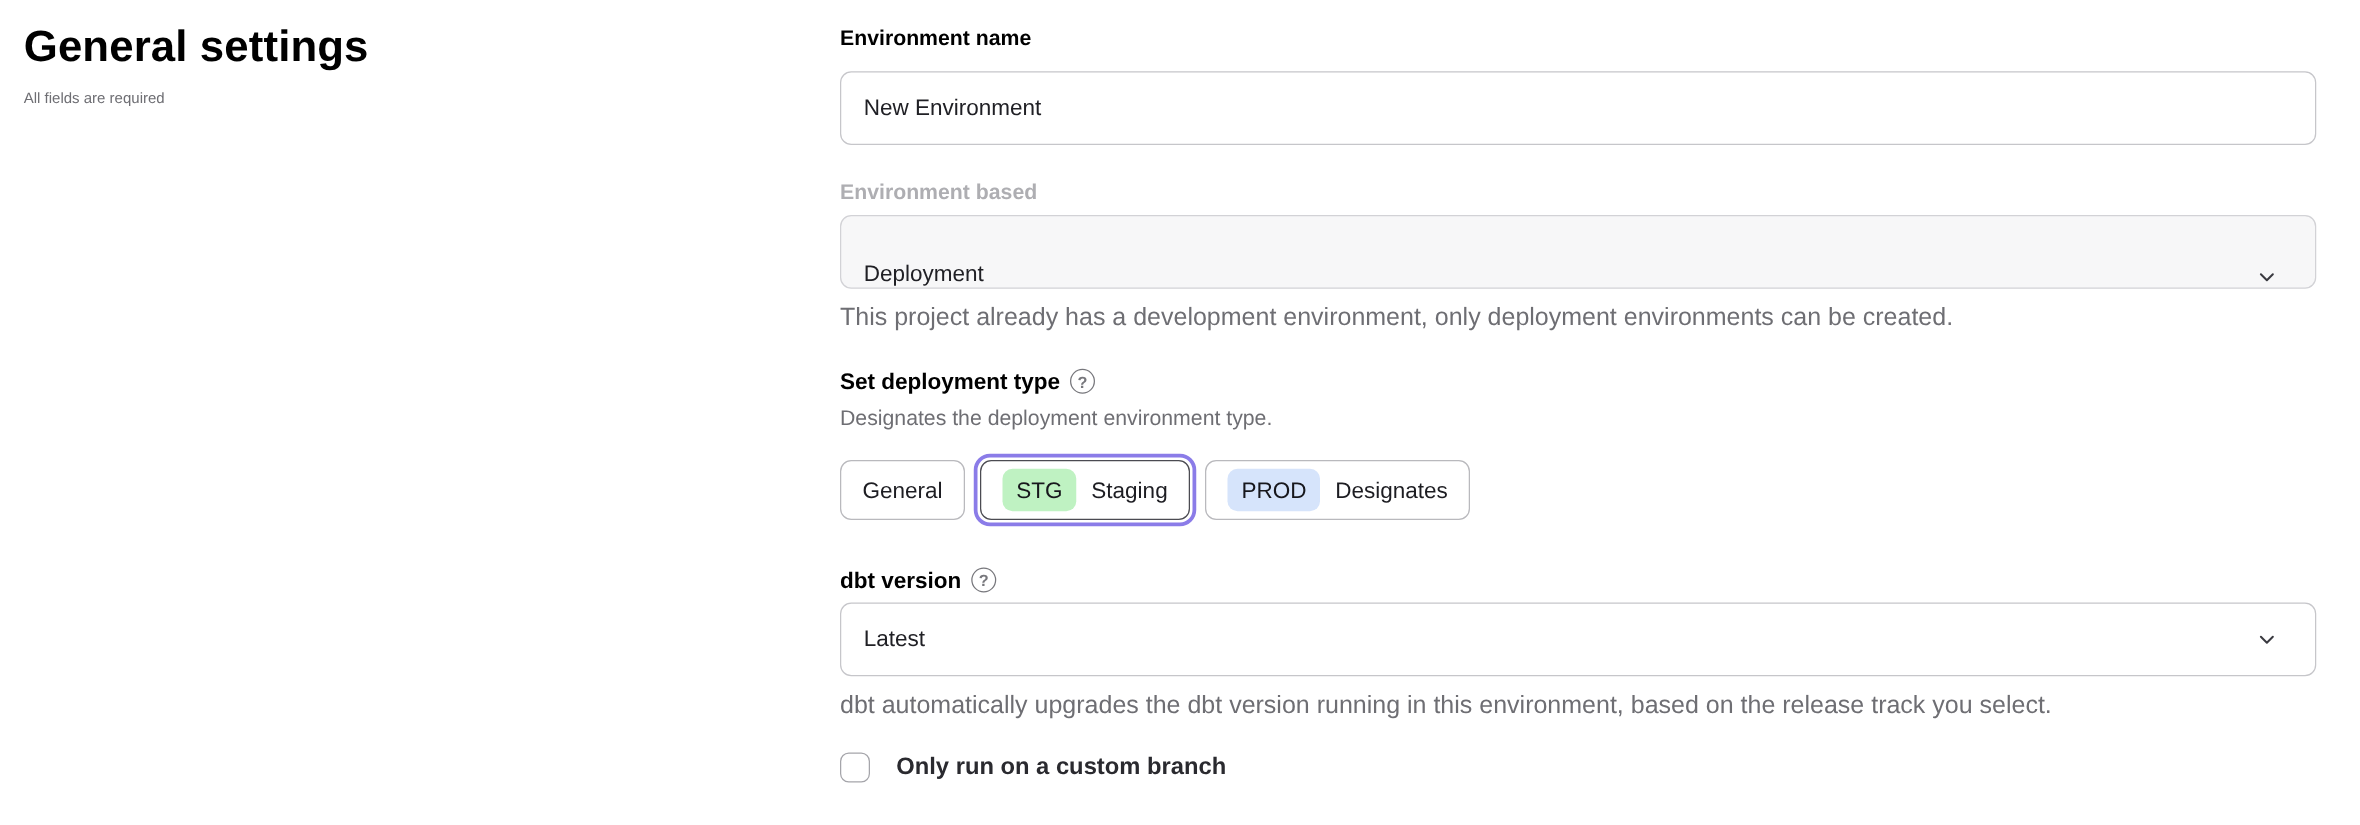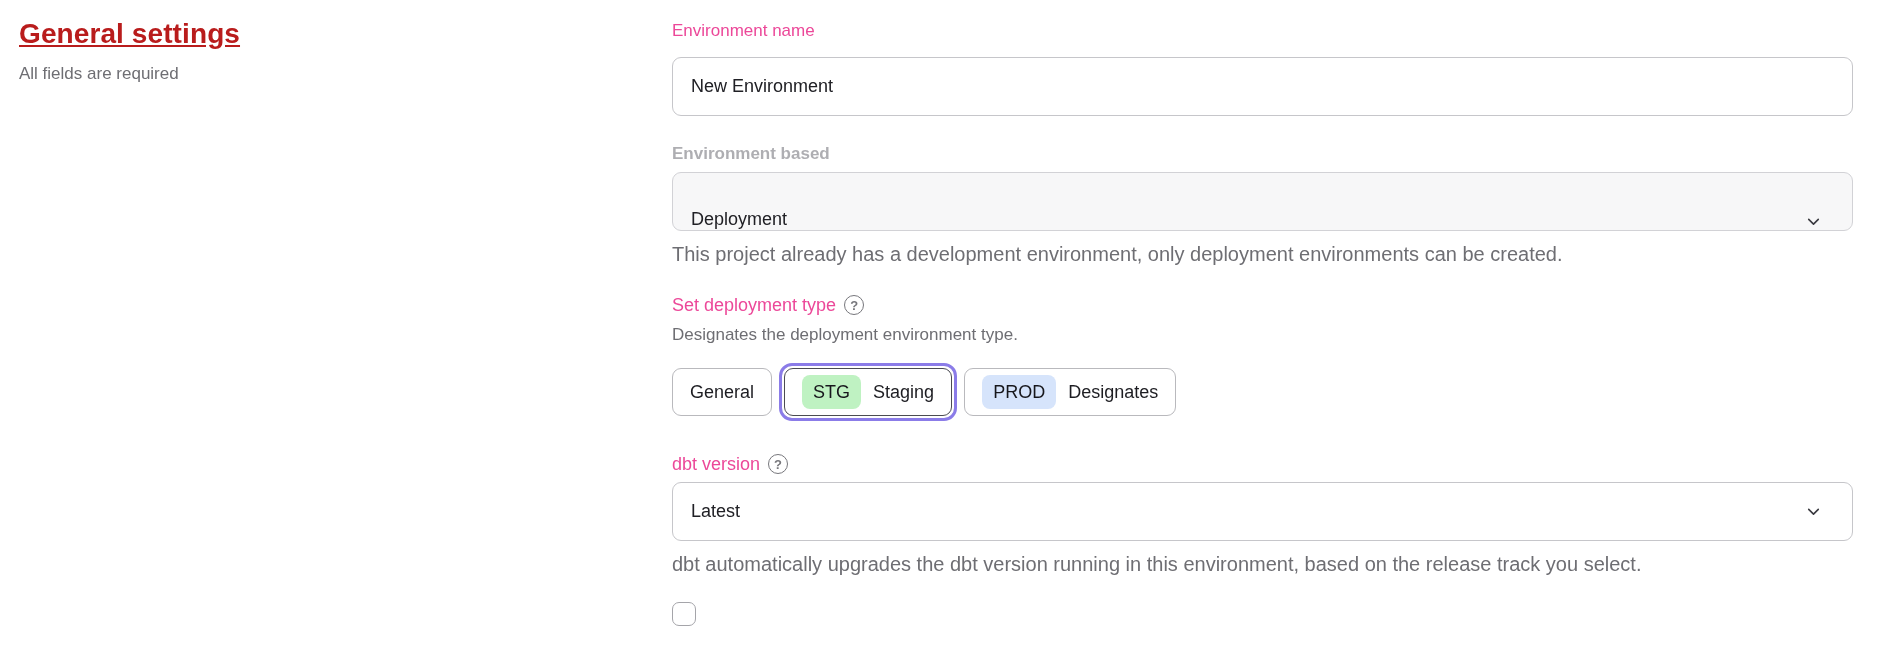--- a/index.html
+++ b/index.html
@@ -18,44 +18,43 @@
     height: 660px;
   }
 
   
   .left-col {
     width: 672px;
     padding: 17px 40px 0 19px;
     flex-shrink: 0;
   }
   .page-title {
-    font-size: 28px;
+    font-size: 35px;
     font-weight: 700;
     letter-spacing: 0.1px;
-    color: #b91c1c;
+    color: #000000;
     line-height: 1.2;
-    text-decoration: underline;
   }
   .page-subtitle {
     margin-top: 12px;
-    font-size: 17px;
+    font-size: 12px;
     color: #6e6e73;
     line-height: 1.3;
   }
 
   
   .form-col {
     width: 1181px;
     padding-top: 21px;
     flex-shrink: 0;
   }
   .field-label {
     font-size: 17px;
-    font-weight: 400;
-    color: #ec4899;
+    font-weight: 700;
+    color: #000000;
     line-height: 20px;
   }
   .field-label.disabled { color: #aeaeb2; font-weight: 600; }
   .label-with-help {
     display: flex;
     align-items: center;
     gap: 8px;
   }
   .help-icon {
     width: 20px;
@@ -254,16 +253,17 @@
         <svg width="17" height="17" viewBox="0 0 16 16" fill="none">
           <polyline points="3.5,6 8,10.5 12.5,6" stroke="#3a3a40" stroke-width="1.5" stroke-linecap="round" stroke-linejoin="round"></polyline>
         </svg>
       </span>
     </div>
     <div class="helper-text">dbt automatically upgrades the dbt version running in this environment, based on the release track you select.</div>
 
     
     <div class="checkbox-row">
       <span class="checkbox"></span>
+      <span class="checkbox-label">Only run on a custom branch</span>
     </div>
 
   </div>
 </div>
 
 </body></html>

